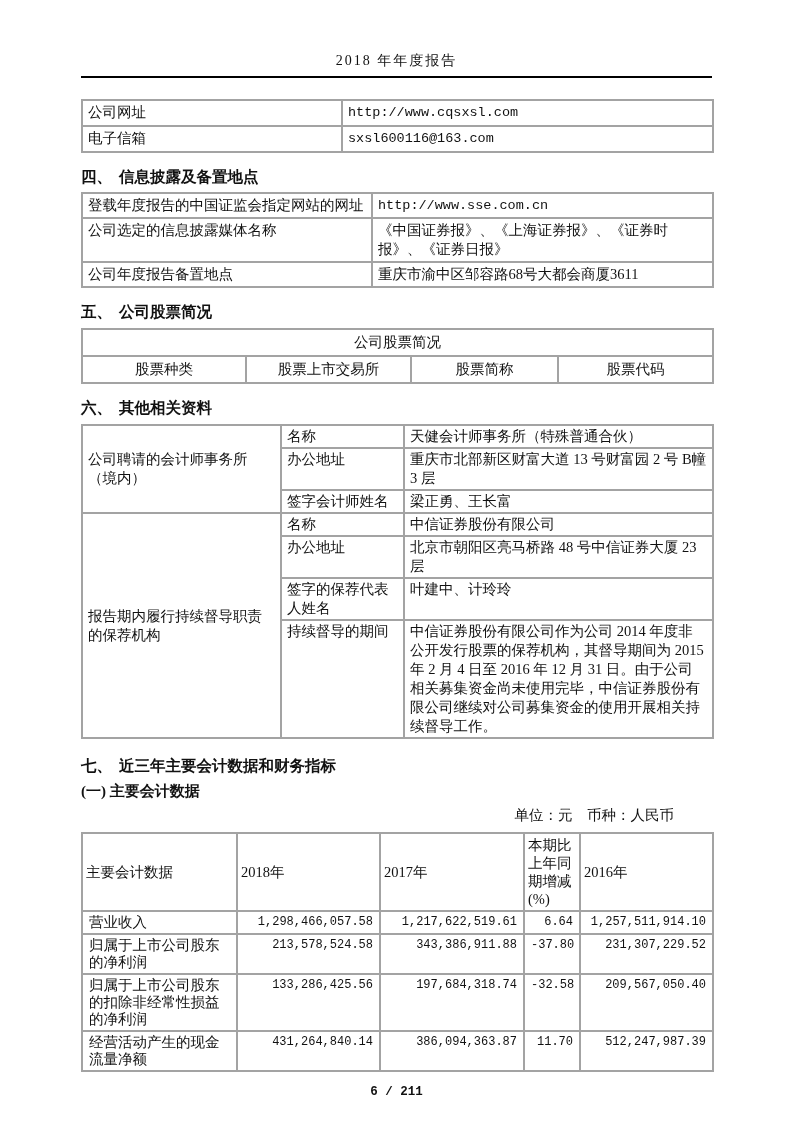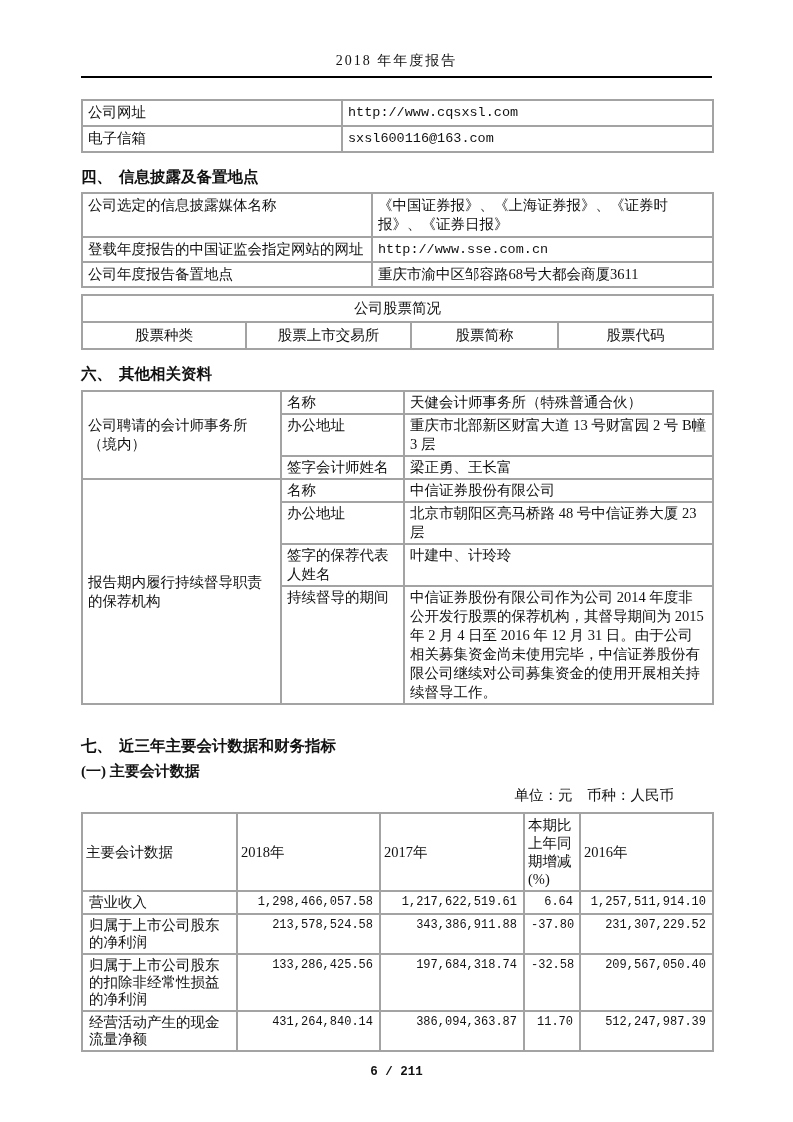--- a/index.html
+++ b/index.html
@@ -76,34 +76,37 @@
     <div class="h-sec">
       <span class="h-num">四、</span><span>信息披露及备置地点</span>
     </div>
     <table class="t-sec4">
       <colgroup>
           <col style="width:290px">
           <col style="width:341px">
         </colgroup>
       <tbody>
           <tr>
+        <td>登载年度报告的中国证监会指定网站的网址</td>
+        <td class="mono">http://www.sse.com.cn</td>
+      </tr>
+      <tr>
         <td>公司选定的信息披露媒体名称</td>
         <td>《中国证券报》、《上海证券报》、《证券时报》、《证券日报》</td>
       </tr>
       <tr>
-        <td>登载年度报告的中国证监会指定网站的网址</td>
-        <td class="mono">http://www.sse.com.cn</td>
-      </tr>
-      <tr>
         <td>公司年度报告备置地点</td>
         <td>重庆市渝中区邹容路68号大都会商厦3611</td>
       </tr>
     </tbody>
       </table>
 
+    <div class="h-sec">
+      <span class="h-num">五、</span><span>公司股票简况</span>
+    </div>
     <table class="t-sec5">
       <colgroup>
           <col style="width:164px">
           <col style="width:165px">
           <col style="width:147px">
           <col style="width:155px">
         </colgroup>
       <tbody>
           <tr>
         <td colspan="4">公司股票简况</td>
@@ -153,21 +156,21 @@
         <td>签字的保荐代表人姓名</td>
         <td>叶建中、计玲玲</td>
       </tr>
       <tr>
         <td>持续督导的期间</td>
         <td>中信证券股份有限公司作为公司 2014 年度非公开发行股票的保荐机构，其督导期间为 2015 年 2 月 4 日至 2016 年 12 月 31 日。由于公司相关募集资金尚未使用完毕，中信证券股份有限公司继续对公司募集资金的使用开展相关持续督导工作。</td>
       </tr>
     </tbody>
       </table>
 
-    <div class="h-sec" style="margin-top:31px">
+    <div class="h-sec" style="margin-top:17px">
       <span class="h-num">七、</span><span>近三年主要会计数据和财务指标</span>
     </div>
     <div class="h-sub">(一) 主要会计数据</div>
     <div class="unit-note">单位：元　币种：人民币</div>
 
     <table class="t-sec7">
       <colgroup>
           <col style="width:155px">
           <col style="width:143px">
           <col style="width:144px">

